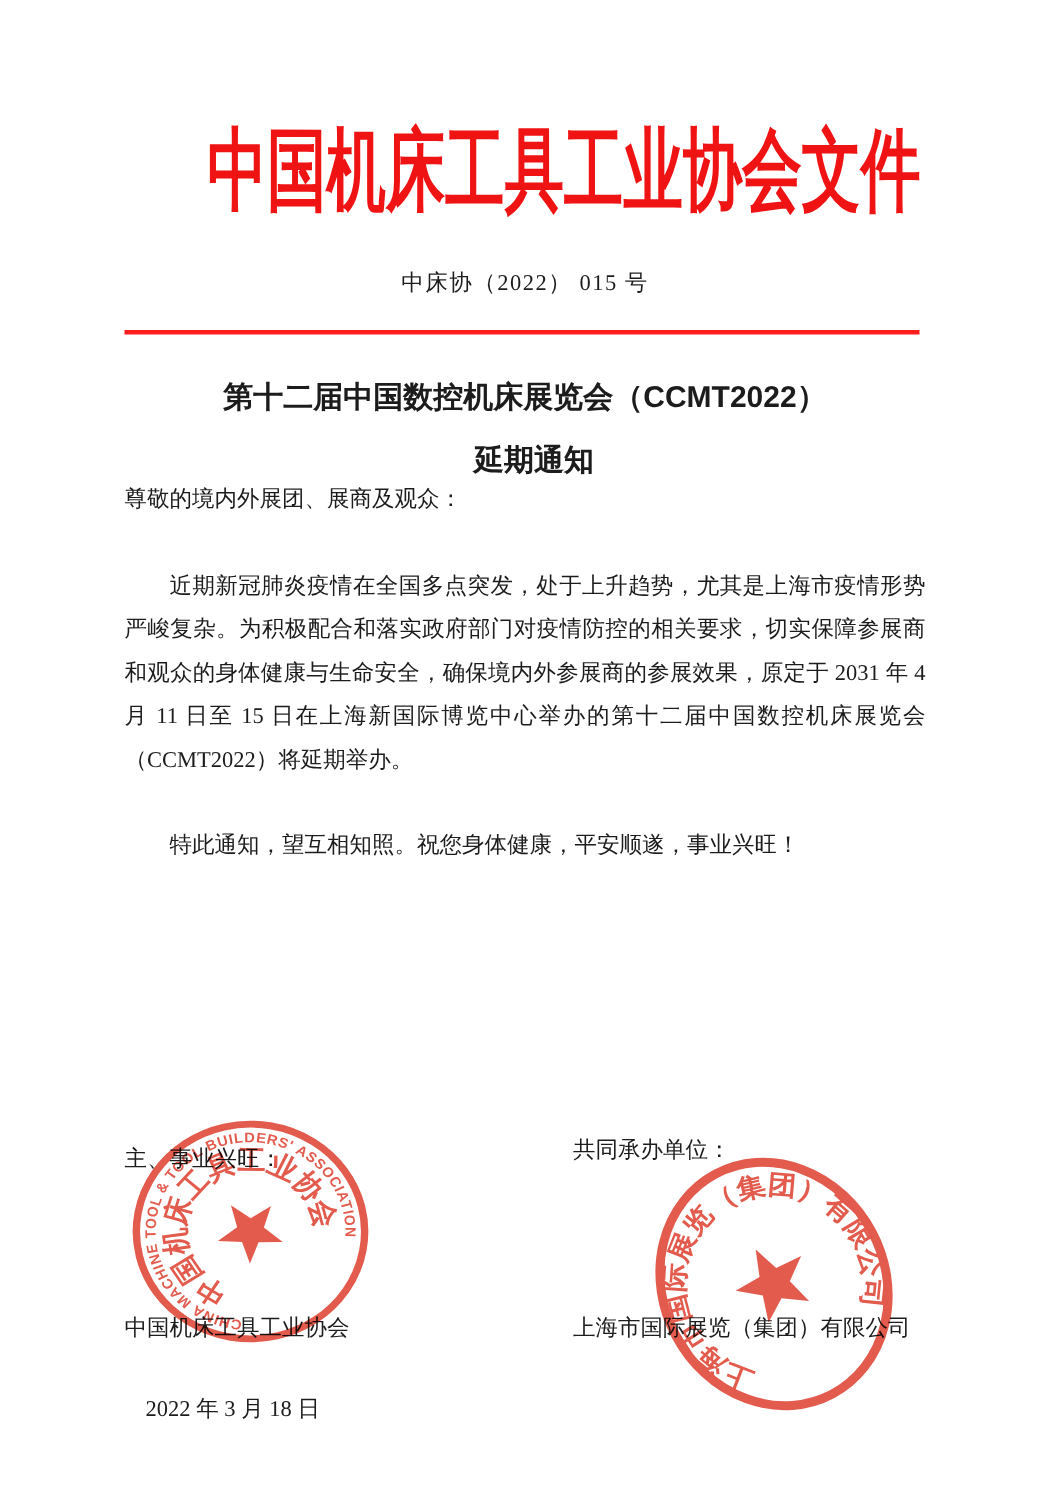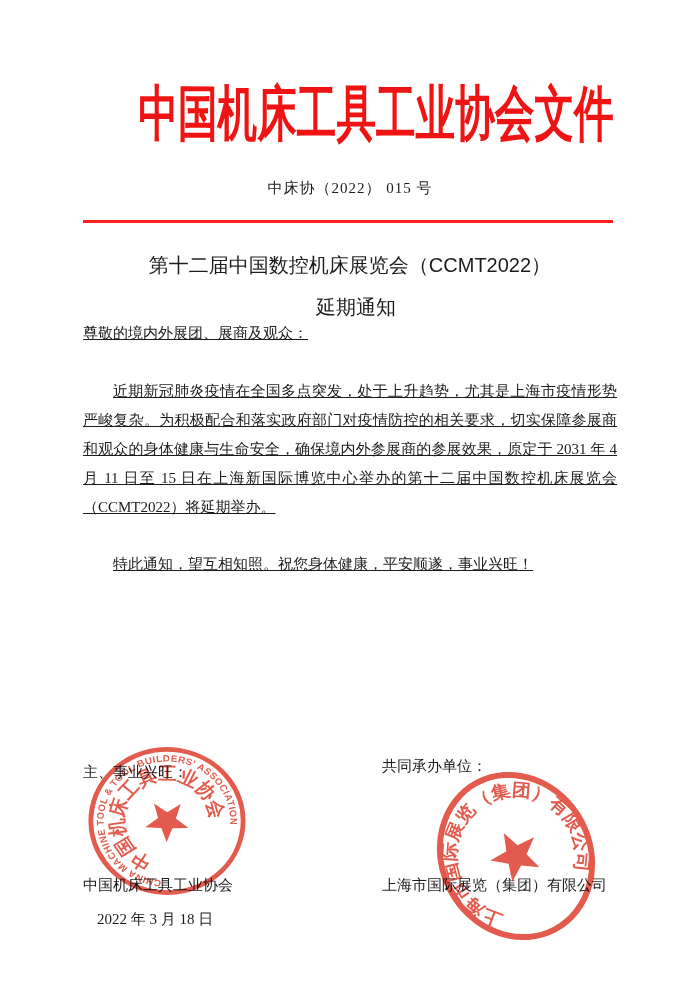--- a/index.html
+++ b/index.html
@@ -12,36 +12,36 @@
   .header-title { position:absolute; top:82px; left:16px; width:700px; text-align:left; white-space:nowrap; }
   .header-title span {
     display:inline-block; font-size:60px; line-height:64px; font-weight:bold; color:#f01313;
     transform:scaleX(0.66); transform-origin:50% 50%;
     font-family:"Liberation Serif", serif;
   }
   .doc-number { position:absolute; top:179px; left:0; width:700px; text-align:center; font-size:15px; letter-spacing:1px; }
   .red-rule { position:absolute; left:83px; top:220px; width:530px; height:3px; background:#ff1f1f; }
   
   .subject { position:absolute; top:251px; left:0; width:700px; text-align:center;
-             font-family:"Liberation Sans", sans-serif; font-weight:normal; font-size:20px; line-height:28px; }
+             font-family:"Liberation Sans", sans-serif; font-weight:bold; font-size:20px; line-height:28px; }
   .subject .line2 { margin-top:14px;margin-left:12px; }
   
   .body-text { position:absolute; left:83px; top:319px; width:534px;
-               font-size:15px; line-height:29px; text-align:justify;text-decoration:underline; }
+               font-size:15px; line-height:29px; text-align:justify; }
   .body-text .salutation { text-indent:0; }
   .body-text p.para { text-indent:2em; }
   .body-text p.p1 { margin-top:29px; }
   .body-text p.p2 { margin-top:18px; }
   .body-text p.p3 { margin-top:24px; }
   .body-text p.p4 { margin-top:28px; }
   
   .sig-label-left  { position:absolute; left:83px;  top:763px; font-size:15px; }
   .sig-label-right { position:absolute; left:382px; top:757px; font-size:15px;font-family:Liberation Serif, serif; }
   .org-left  { position:absolute; left:83px;  top:876px; font-size:15px; }
-  .date-left { position:absolute; left:97px;  top:910px; font-size:15px; }
+  .date-left { position:absolute; left:97px;  top:930px; font-size:15px; }
   .org-right { position:absolute; left:382px; top:876px; font-size:15px; }
   
   .seal { position:absolute; mix-blend-mode:multiply; opacity:0.84; }
   .seal-left  { left:83px;  top:742px; }
   .seal-right { left:436px; top:768px; }
   .seal .ring   { fill:none; stroke:#dd3b2b; }
   .seal .glyphs { fill:#dd3b2b; }
   .seal .eng  { font-family:"Liberation Sans", sans-serif; font-weight:bold; font-size:10px; letter-spacing:0.5px; }
   .seal .cjk  { font-family:"Liberation Serif", serif; font-weight:bold; }
   .cjk-l { font-size:20px; }

